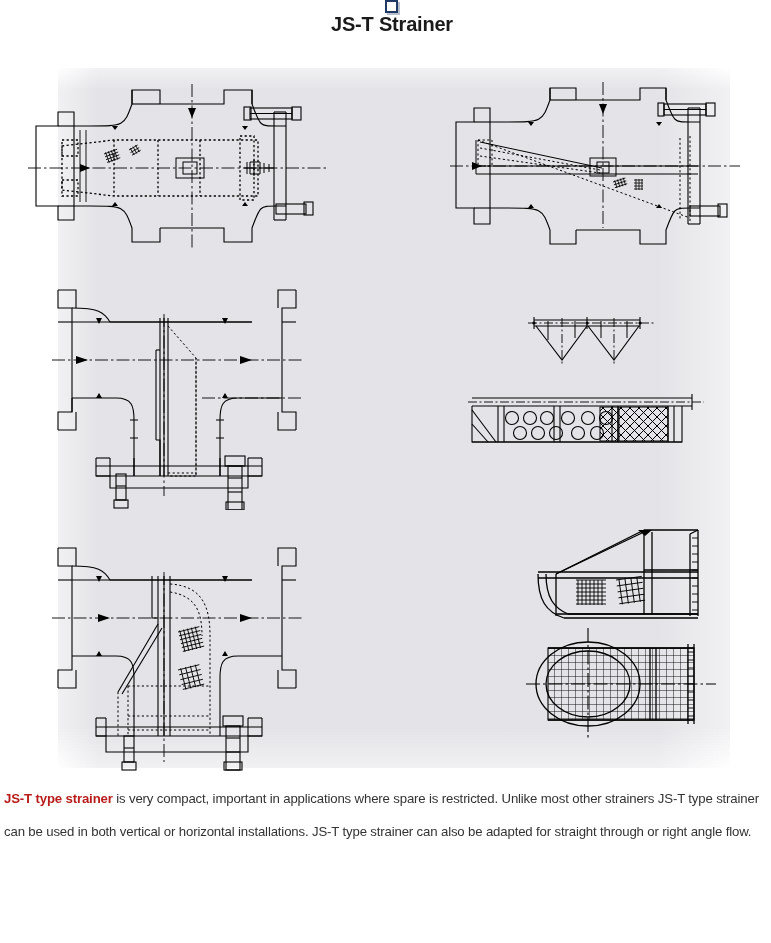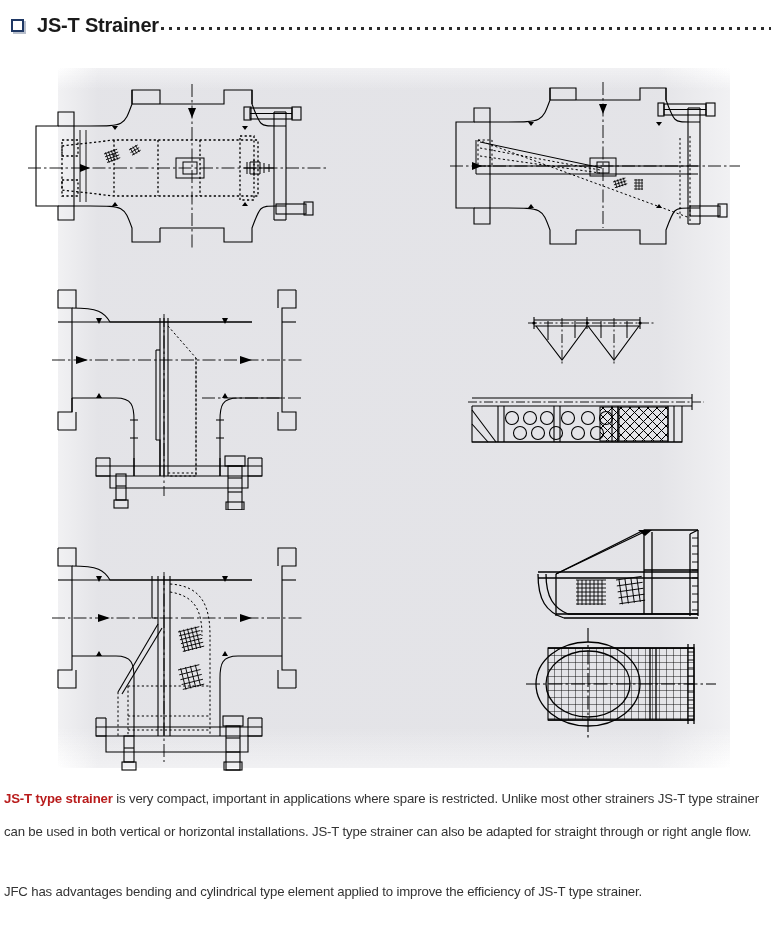--- a/index.html
+++ b/index.html
@@ -15,20 +15,21 @@
     overflow: hidden;
   }
 
   
   #header {
     position: absolute;
     left: 0; top: 0;
     width: 771px; height: 50px;
     display: flex;
     align-items: center;
+    flex-direction: column;
   }
   #bullet-icon {
     width: 13px; height: 13px;
     margin-left: 11px;
     box-sizing: border-box;
     border: 2.5px solid #1f3864;
     background: #ffffff;
     box-shadow: 2px 2px 0 0 #b8bfcc;
     flex: 0 0 auto;
   }
@@ -591,14 +592,13 @@
       <g stroke="#000" stroke-width="1.1" stroke-dasharray="14,3,2.5,3" fill="none">
         <line x1="0" y1="64" x2="190" y2="64"></line>
         <line x1="62" y1="8" x2="62" y2="118"></line>
       </g>
     </svg>
   </div>
 </div>
 
 <div id="body-text">
   <p><b>JS-T type strainer</b><span> is very compact, important in applications where spare is restricted. Unlike most other strainers JS-T type strainer can be used in both vertical or horizontal installations. JS-T type strainer can also be adapted for straight through or right angle flow.</span></p>
-  <p class="spaced">JFC has advantages bending and cylindrical type element applied to improve the efficiency of JS-T type strainer.</p>
 </div>
 
 </body></html>

